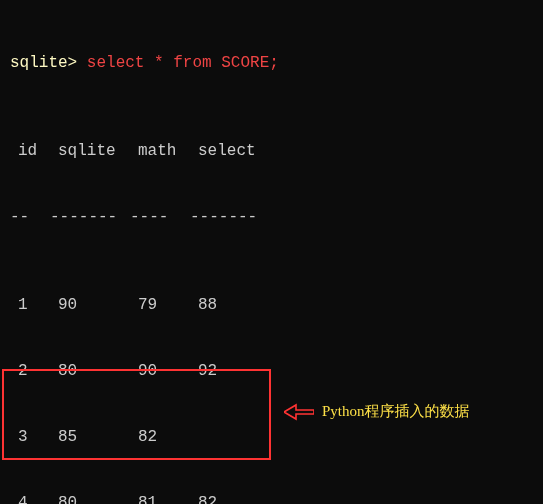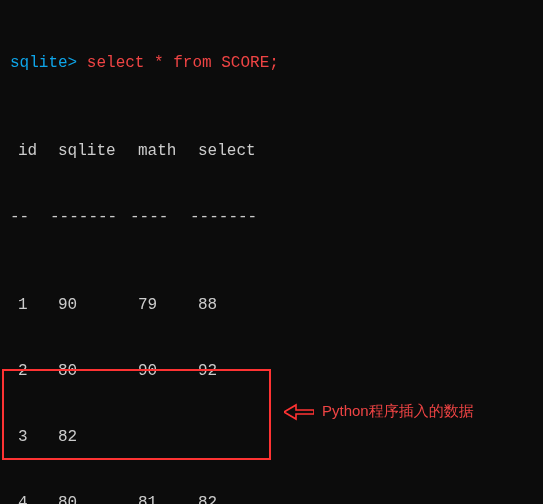--- a/index.html
+++ b/index.html
@@ -19,21 +19,21 @@
       overflow: hidden;
     }
     .terminal {
       line-height: 22px;
       white-space: pre;
     }
     .prompt-line {
       display: flex;
     }
     .prompt {
-      color: #0ea5e9;
+      color: #fef9c3;
     }
     .cmd {
       color: #ef4444;
     }
     .row {
       display: flex;
     }
     .col-id { width: 40px; margin-left: 8px; }
     .col-chinese { width: 80px; }
     .col-math { width: 60px; }
@@ -48,22 +48,22 @@
       pointer-events: none;
       left: 2px;
       top: 369px;
       width: 269px;
       height: 91px;
     }
     .annotation {
       position: absolute;
       left: 284px;
       top: 402px;
-      color: #ef4444;
-      font-family: Liberation Sans, sans-serif;
+      color: #fde047;
+      font-family: Liberation Serif, serif;
       font-size: 15px;
       display: flex;
       align-items: center;
       pointer-events: none;
     }
     .arrow {
       margin-right: 8px;
       display: inline-flex;
       align-items: center;
     }
@@ -88,21 +88,21 @@
   </div>
   <div class="row">
     <span class="sep-id">--</span>
     <span class="sep-chinese">-------</span>
     <span class="sep-math">----</span>
     <span class="sep-english">-------</span>
   </div>
 
   <div class="row"><span class="col-id">1</span><span class="col-chinese">90</span><span class="col-math">79</span><span class="col-english">88</span></div>
   <div class="row"><span class="col-id">2</span><span class="col-chinese">80</span><span class="col-math">90</span><span class="col-english">92</span></div>
-  <div class="row"><span class="col-id">3</span><span class="col-english">82</span></div>
+  <div class="row"><span class="col-id">3</span><span class="col-chinese">85</span><span class="col-english">82</span></div>
   <div class="row"><span class="col-id">4</span><span class="col-chinese">80</span><span class="col-math">81</span><span class="col-english">82</span></div>
   
   
 
   
 
   
 
   
   

